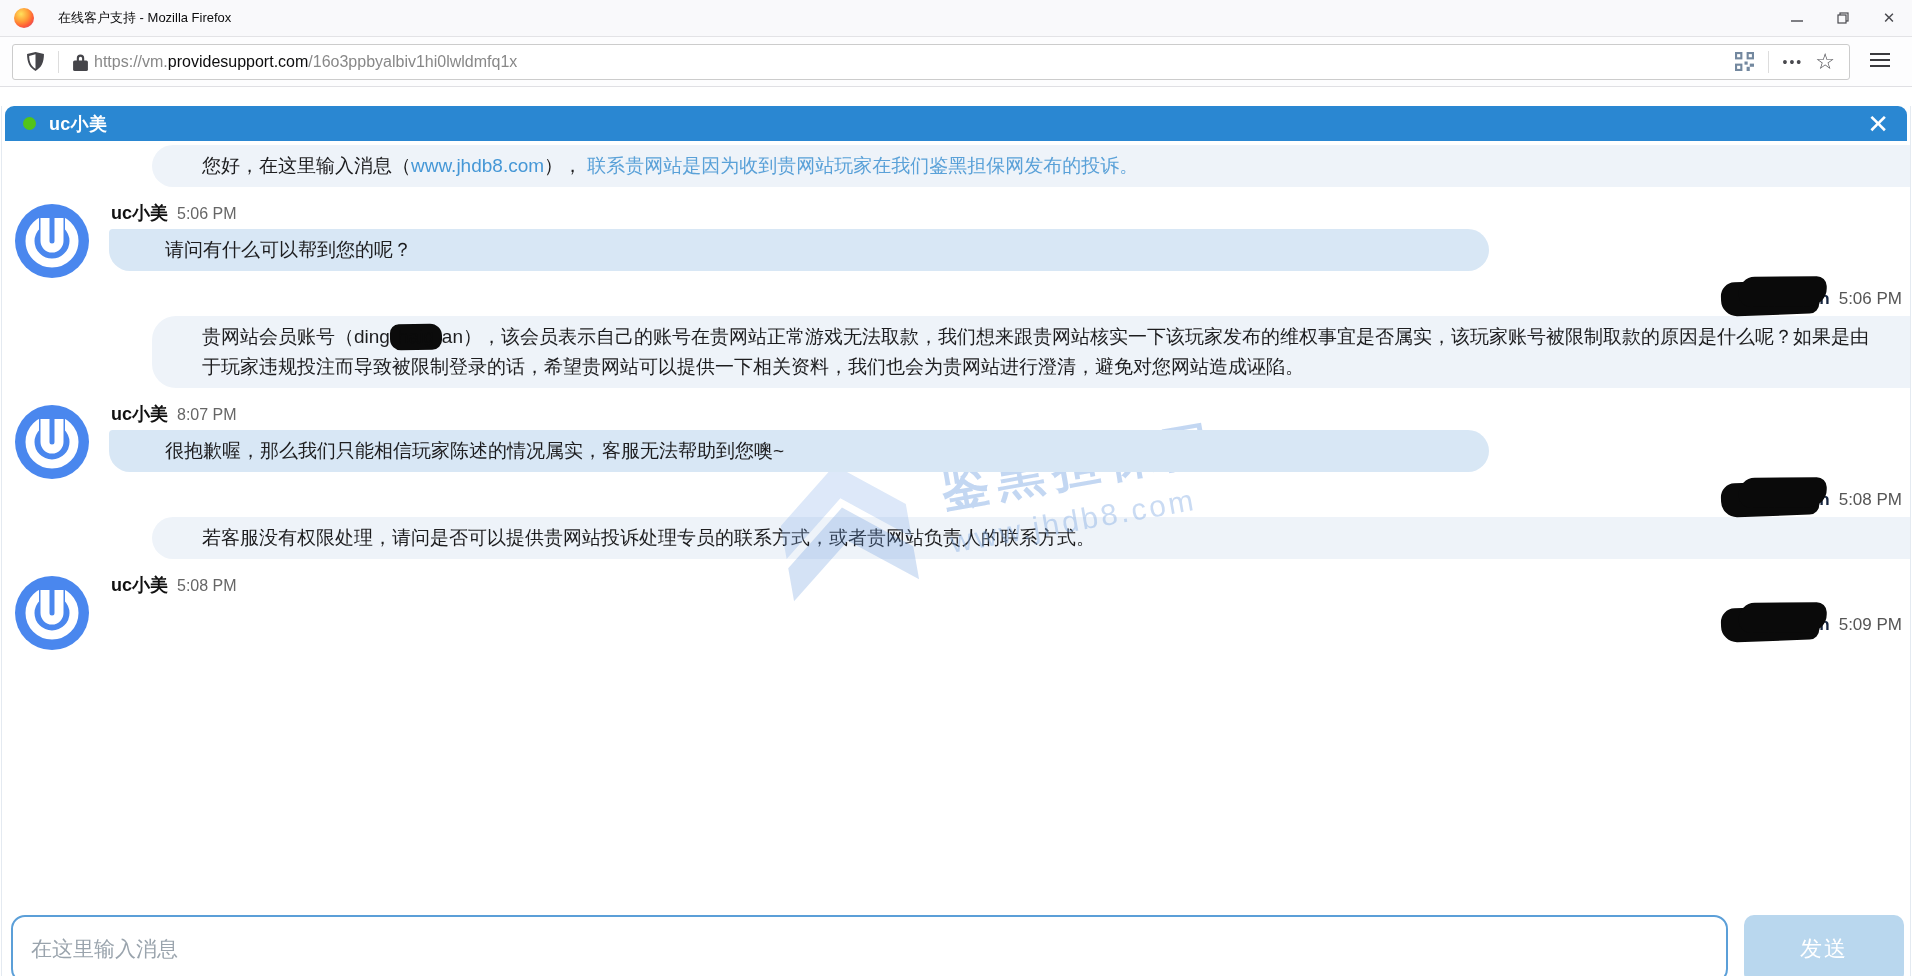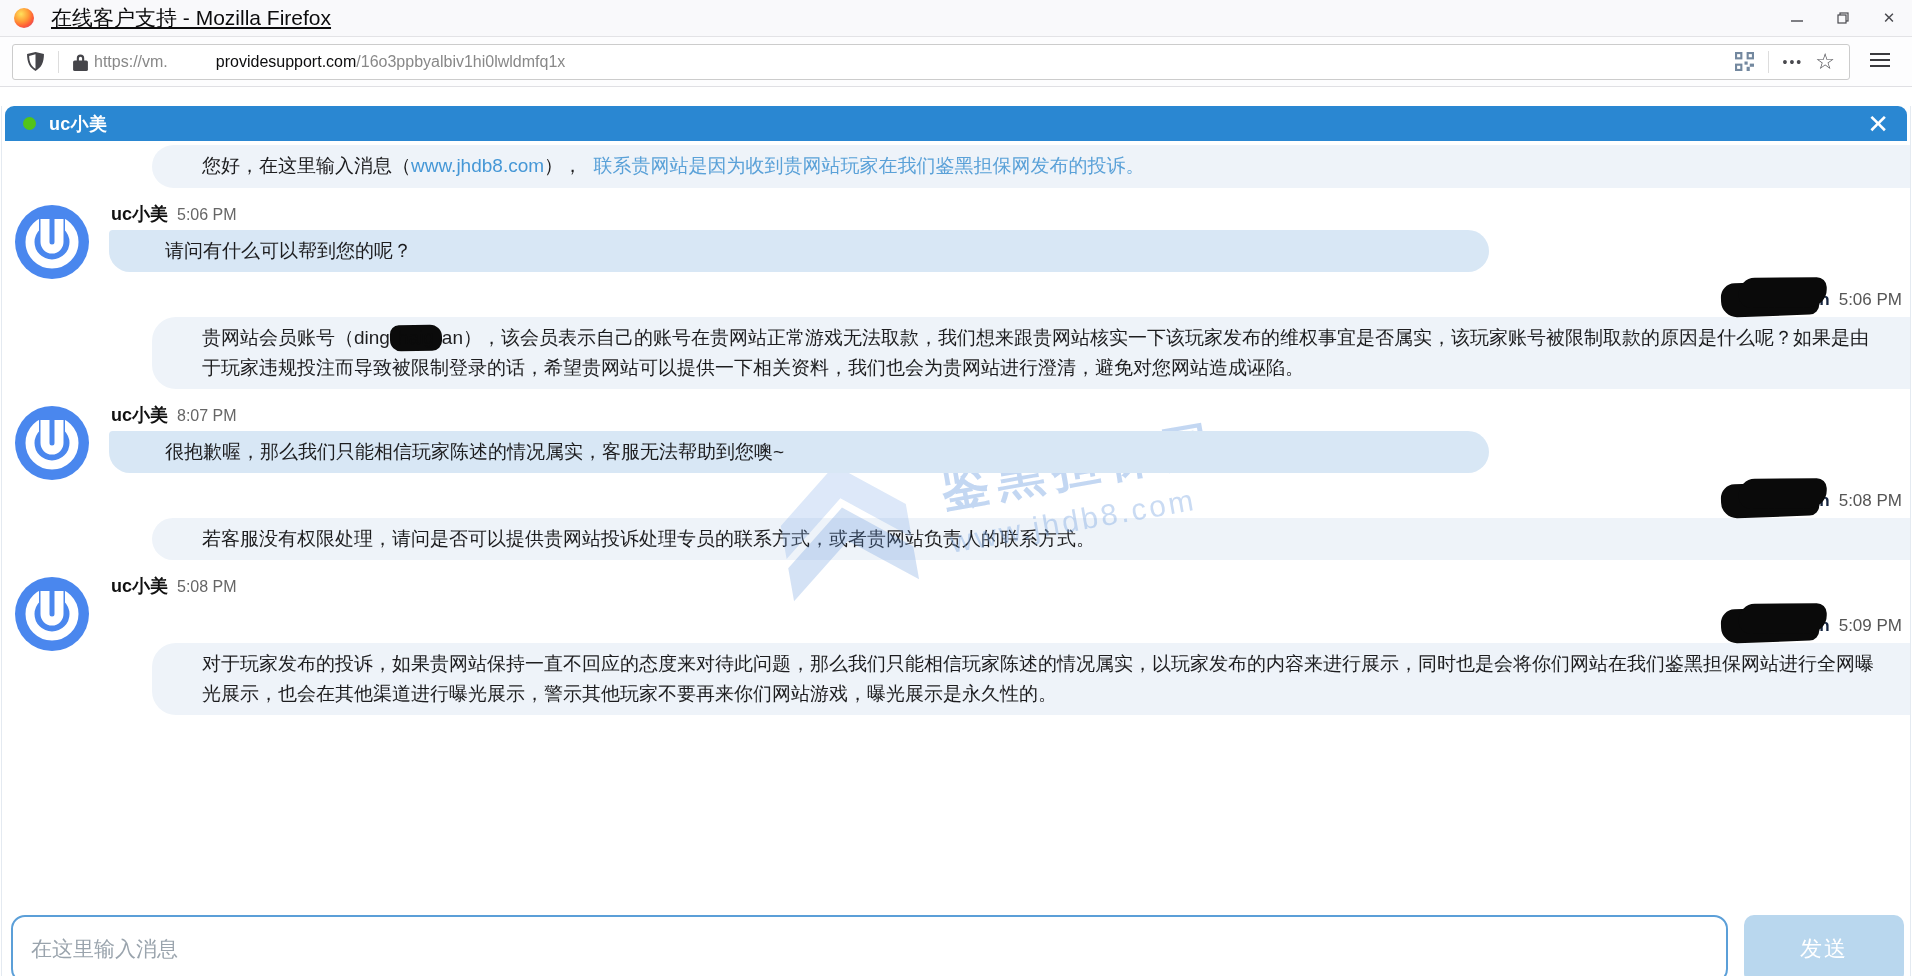--- a/index.html
+++ b/index.html
@@ -4,53 +4,53 @@
 <style>
   * { margin:0; padding:0; box-sizing:border-box; }
   html,body { width:1912px; height:976px; overflow:hidden; background:#fff;
     font-family:"Liberation Sans","DejaVu Sans",sans-serif; }
 
   
   .titlebar { height:37px; display:flex; align-items:center; background:#f9f9fb;
     border-bottom:1px solid #e3e3e6; padding-left:14px; }
   .ff-logo { width:20px; height:20px; border-radius:50%;
     background:radial-gradient(circle at 35% 30%, #ffe15c 0%, #ff9a36 40%, #ff5d36 65%, #c13d8c 100%); }
-  .win-title { font-size:21px; color:#0c0c0d; margin-left:17px; flex:1;text-decoration:underline; }
+  .win-title { font-size:13px; color:#0c0c0d; margin-left:24px; flex:1; }
   .win-controls { display:flex; height:100%; }
   .win-btn { width:46px; height:100%; display:flex; align-items:center; justify-content:center;
     color:#4a4a4f; font-size:15px; cursor:default; }
   .win-btn svg { display:block; }
 
   .navbar { height:50px; display:flex; align-items:center; background:#fdfdfe;
     border-bottom:1px solid #e0e0e4; padding:0 12px; gap:10px; }
   .urlbar { flex:1; height:36px; border:1px solid #ccc; border-radius:3px; background:#fff;
     display:flex; align-items:center; padding:0 8px; }
   .urlbar .sep { width:1px; height:22px; background:#ddd; margin:0 8px; }
   .url-icon { display:flex; align-items:center; padding:0 6px; }
   .url-text { flex:1; font-size:16px; color:#888; white-space:nowrap; overflow:hidden; }
-  .url-text .domain { color:#0c0c0d;margin-left:48px; }
+  .url-text .domain { color:#0c0c0d; }
   .dots-glyph { font-size:14px; color:#4a4a4f; letter-spacing:2px; }
   .star-glyph { font-size:22px; color:#4a4a4f; line-height:1; }
   .menu-btn { padding:0 10px; }
 
   
   .chat-panel { position:relative; height:889px; margin:0 1px;
     border-left:1px solid #e4eaf1; border-right:1px solid #e4eaf1; }
   .chat-header { height:35px; margin:19px 3px 0 3px; border-radius:9px 9px 0 0;
     background:#2a87d2; display:flex; align-items:center; padding:0 18px; }
   .status-dot { width:13px; height:13px; border-radius:50%; background:#52c41a; margin-right:13px; }
   .agent-title { color:#fff; font-weight:bold; font-size:18px; letter-spacing:.3px; }
   .header-close { margin-left:auto; color:#fff; font-size:26px; font-weight:200; line-height:1; cursor:pointer; }
 
   .chat-body { position:relative; height:718px; overflow:hidden; background:#fff; }
 
   .bubble { font-size:19px; line-height:30px; color:#1d1d1f; padding:6px 24px 6px 50px; }
   .bubble-visitor { margin:4px -1px 0 150px; background:#eef3f9; border-radius:24px 0 0 24px; }
   .seg-link { color:#4597d6; cursor:pointer; }
-  .seg-blue { color:#5aa1d8;font-family:Liberation Mono, monospace; }
+  .seg-blue { color:#5aa1d8; }
   .seg-redact { background:#0b0b0b; color:#0b0b0b; border-radius:9px 12px 10px 11px;
     padding:1px 8px; display:inline-block; transform:rotate(-1deg); line-height:24px; }
 
   .agent-group { position:relative; margin:14px 0 0 107px; }
   .agent-avatar { position:absolute; left:-95px; top:2px; width:76px; height:76px; }
   .agent-name-row { height:24px; display:flex; align-items:baseline; margin:0 0 4px 2px; }
   .agent-name { font-size:18px; font-weight:bold; color:#111; }
   .agent-time { font-size:16px; color:#666; margin-left:9px; }
   .bubble-agent { width:1380px; background:#d8e7f5; border-radius:4px 22px 22px 22px;
     padding-left:56px; }
@@ -209,21 +209,20 @@
             </svg></span>
           <div class="agent-name-row">
             <span class="agent-name">uc小美</span>
             <span class="agent-time">5:08 PM</span>
           </div>
         </div>
         <div class="meta-row">
           <span class="redacted-name"><span class="redacted-blob"></span><span>dinghaigan</span></span>
           <span class="meta-time">5:09 PM</span>
         </div>
-        <div class="bubble bubble-visitor"><span class="seg-normal">对于玩家发布的投诉，如果贵网站保持一直不回应的态度来对待此问题，那么我们只能相信玩家陈述的情况属实，以玩家发布的内容来进行展示，同时也是会将你们网站在我们鉴黑担保网站进行全网曝光展示，也会在其他渠道进行曝光展示，警示其他玩家不要再来你们网站游戏，曝光展示是永久性的。</span></div>
       </div>
   </div>
 
   <div class="composer">
     <input type="text" placeholder="在这里输入消息" style="">
     <button class="send-btn">发送</button>
   </div>
 </div>
 
 </body></html>

